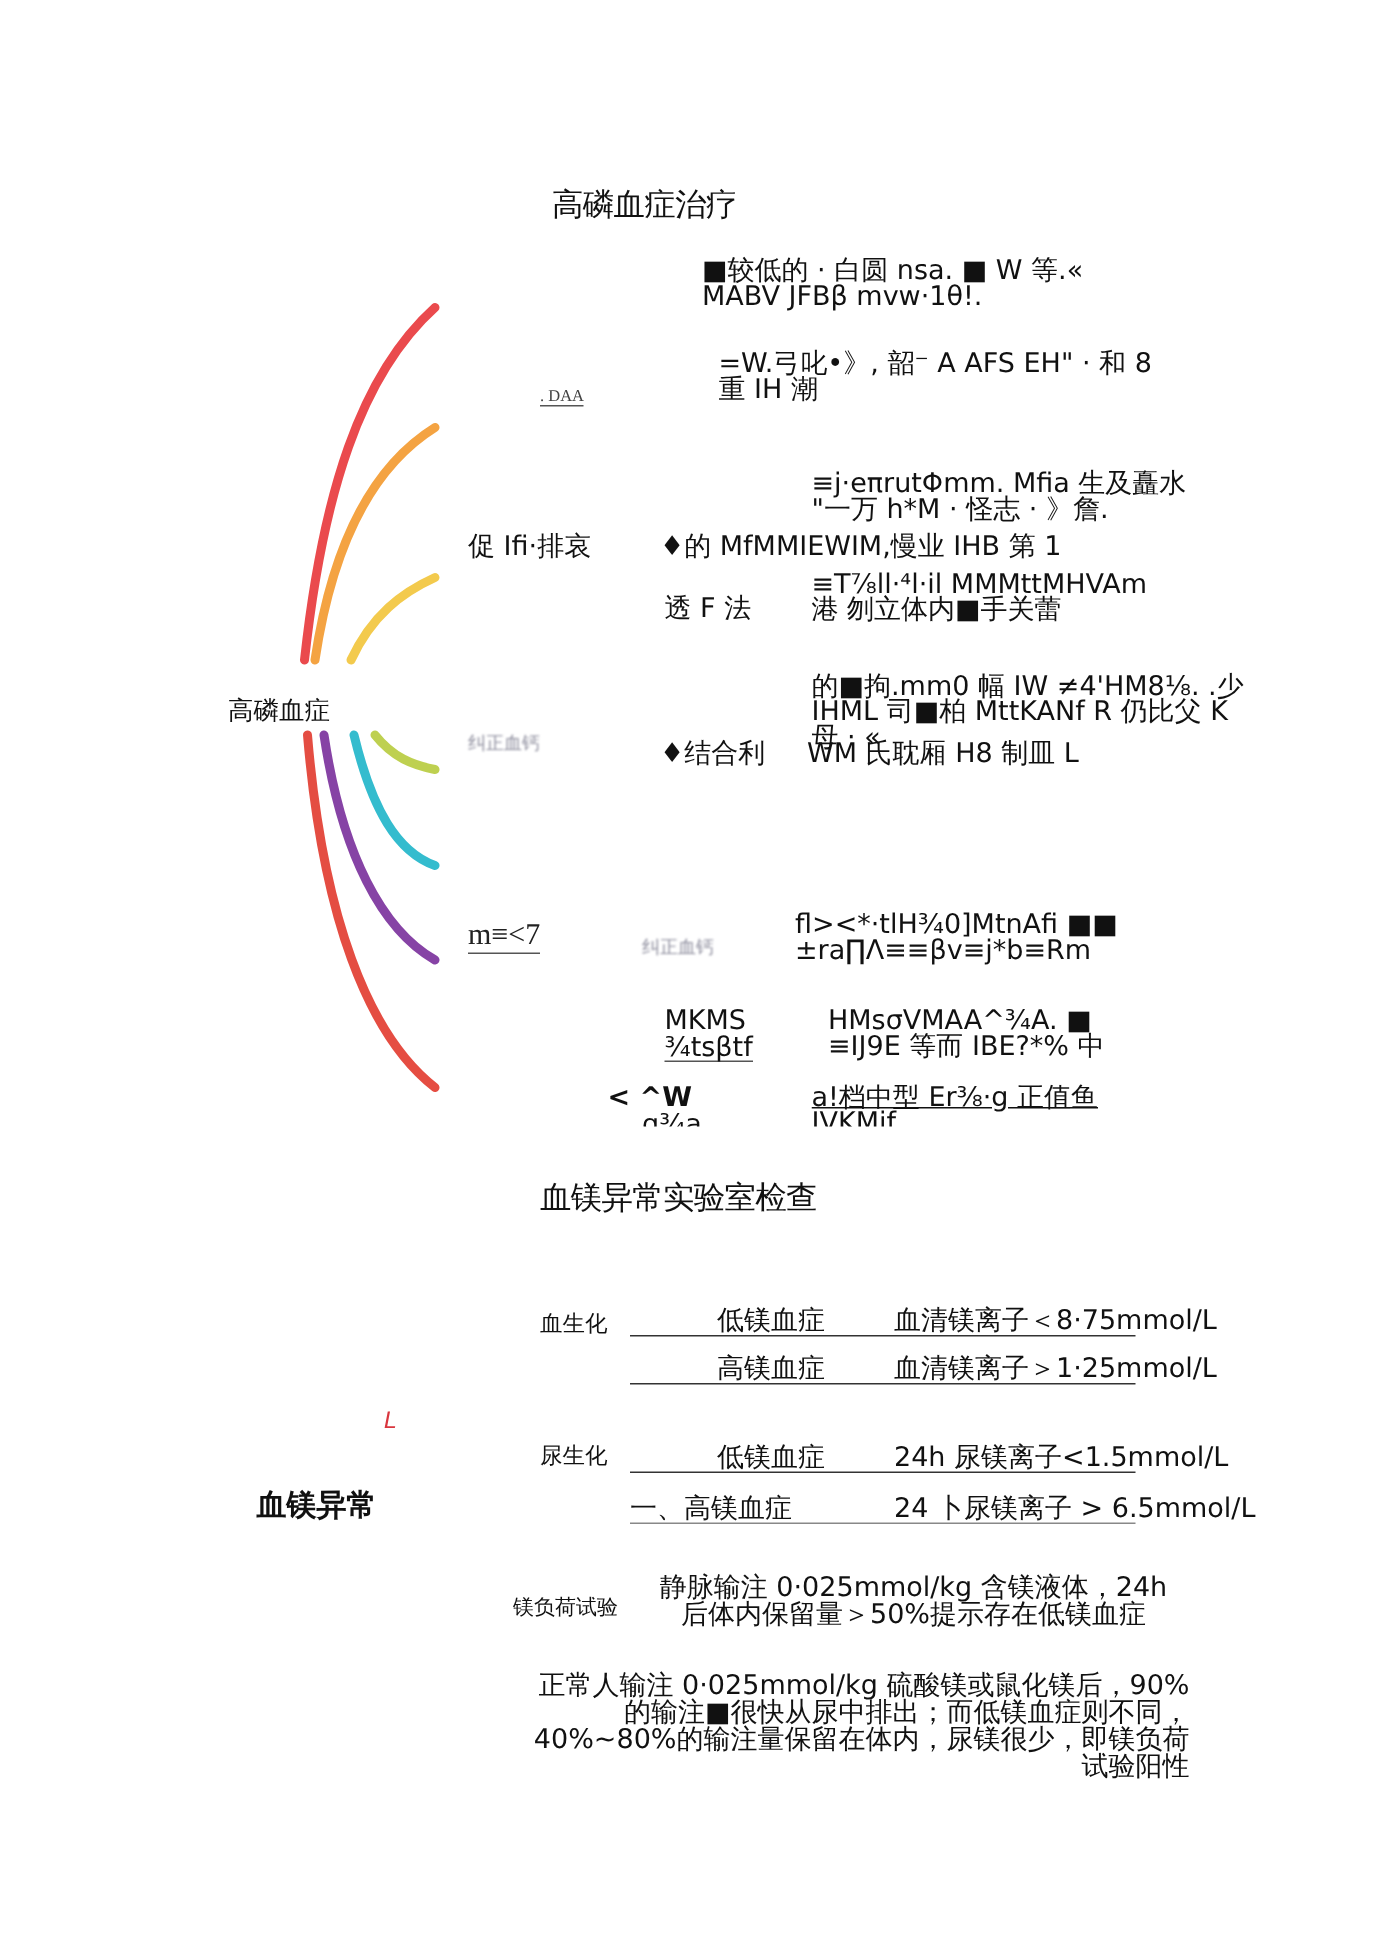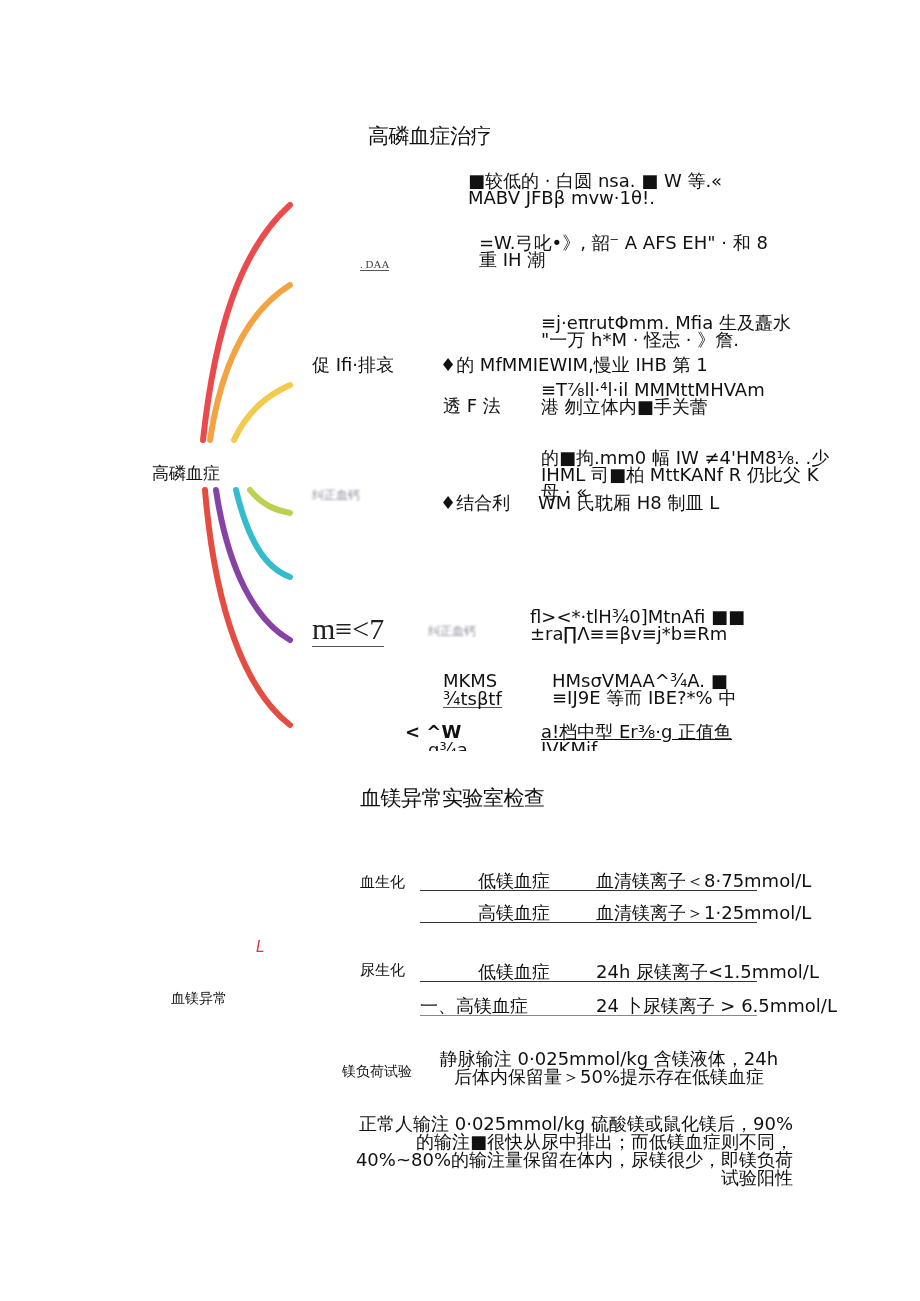--- a/index.html
+++ b/index.html
@@ -31,21 +31,21 @@
 </svg>
 
 <div class="abs title" style="left:368px; top:122px;">高磷血症治疗</div>
 <div class="abs" style="left:152px; top:462px; font-size:17px;">高磷血症</div>
 
 <div class="abs serif ul" style="left:360px; top:258px; font-size:11px; color:#444;">. DAA</div>
 <div class="abs t13" style="left:312px; top:356px;">促 Ifi·排哀</div>
 <div class="abs t13" style="left:443px; top:397px;">透 F 法</div>
 <div class="abs blurred" style="left:312px; top:487px;">纠正血钙</div>
 <div class="abs t13" style="left:440px; top:494px;">♦结合利</div>
-<div class="abs serif ul" style="left:312px; top:612px; font-size:30px; color:#222;">m≡&lt;7</div>
+<div class="abs serif ul" style="left:312px; top:612px; font-size:20px; color:#222;">m≡&lt;7</div>
 <div class="abs blurred" style="left:428px; top:623px;">纠正血钙</div>
 <div class="abs t13" style="left:443px; top:672px;">MKMS</div>
 <div class="abs t13 ul" style="left:443px; top:690px;">¾tsβtf</div>
 <div class="abs t13" style="left:405px; top:723px; font-weight:bold;">&lt; ^W</div>
 <div class="abs t13" style="left:428px; top:741px; height:10px; overflow:hidden;">g¾a</div>
 
 <div class="abs t13" style="left:468px; top:172px;">
   <div>■较低的 · 白圆 nsa. ■ W 等.«</div>
   <div>MABV JFBβ mvw·1θ!.</div>
 </div>
@@ -80,21 +80,21 @@
   <div>HMsσVMAA^¾A. ■</div>
   <div>≡IJ9E 等而 IBE?*% 中</div>
 </div>
 <div class="abs t13" style="left:541px; top:723px; height:28px; overflow:hidden;">
   <div style="text-decoration:underline;">a!档中型 Er⅜·g 正值鱼</div>
   <div>IVKMif</div>
 </div>
 
 <div class="abs title" style="left:360px; top:784px;">血镁异常实验室检查</div>
 <div class="abs" style="left:256px; top:938px; color:#d9363e; font-style:italic; font-size:15px;">L</div>
-<div class="abs" style="left:171px; top:990px; font-size:14px; font-weight:normal;">血镁异常</div>
+<div class="abs" style="left:171px; top:990px; font-size:20px; font-weight:bold;">血镁异常</div>
 
 <div class="abs" style="left:360px; top:873px; font-size:15px;">血生化</div>
 <div class="abs t13" style="left:478px; top:872px;">低镁血症</div>
 <div class="abs t13" style="left:596px; top:872px;">血清镁离子＜8·75mmol/L</div>
 <div class="hr" style="left:420px; top:890px; width:337px;"></div>
 <div class="abs t13" style="left:478px; top:904px;">高镁血症</div>
 <div class="abs t13" style="left:596px; top:904px;">血清镁离子＞1·25mmol/L</div>
 <div class="hr" style="left:420px; top:922px; width:337px;"></div>
 
 <div class="abs" style="left:360px; top:961px; font-size:15px;">尿生化</div>

